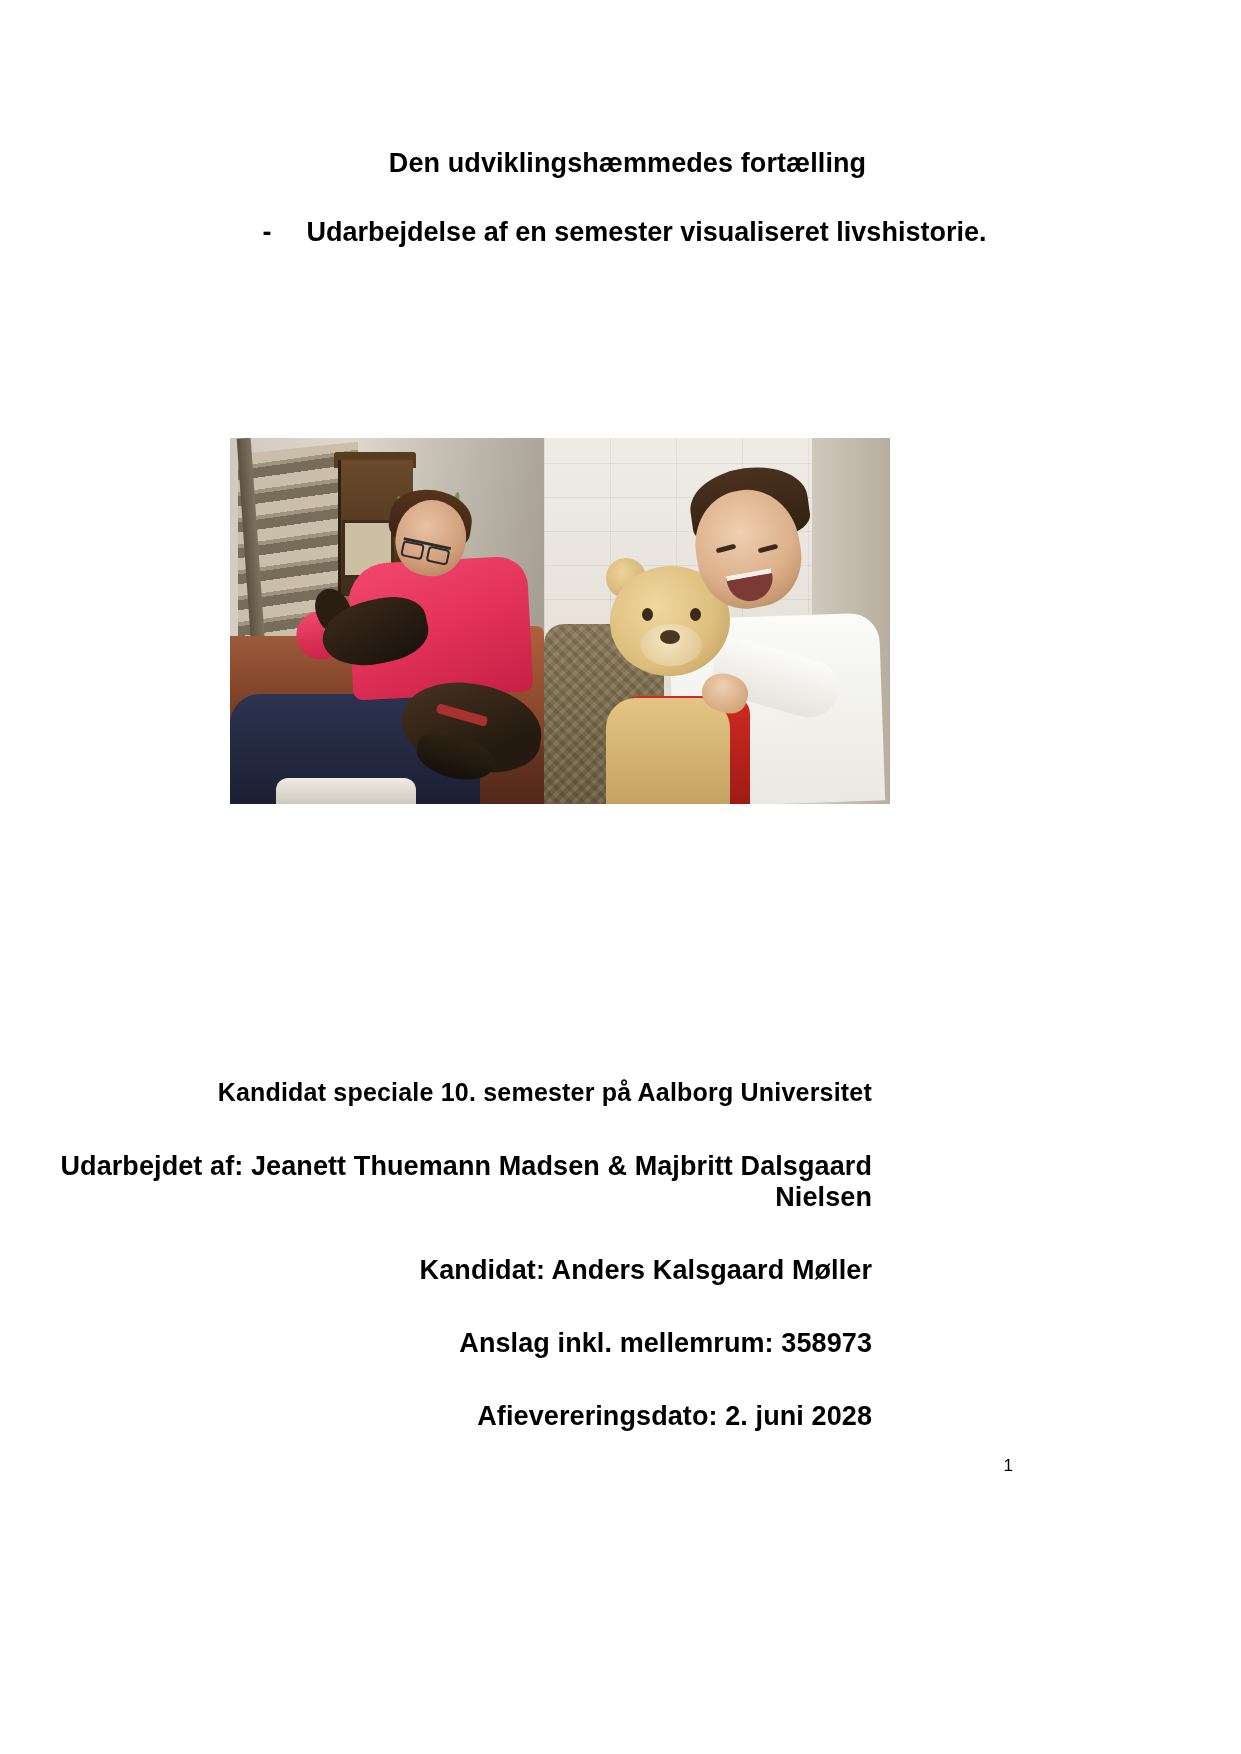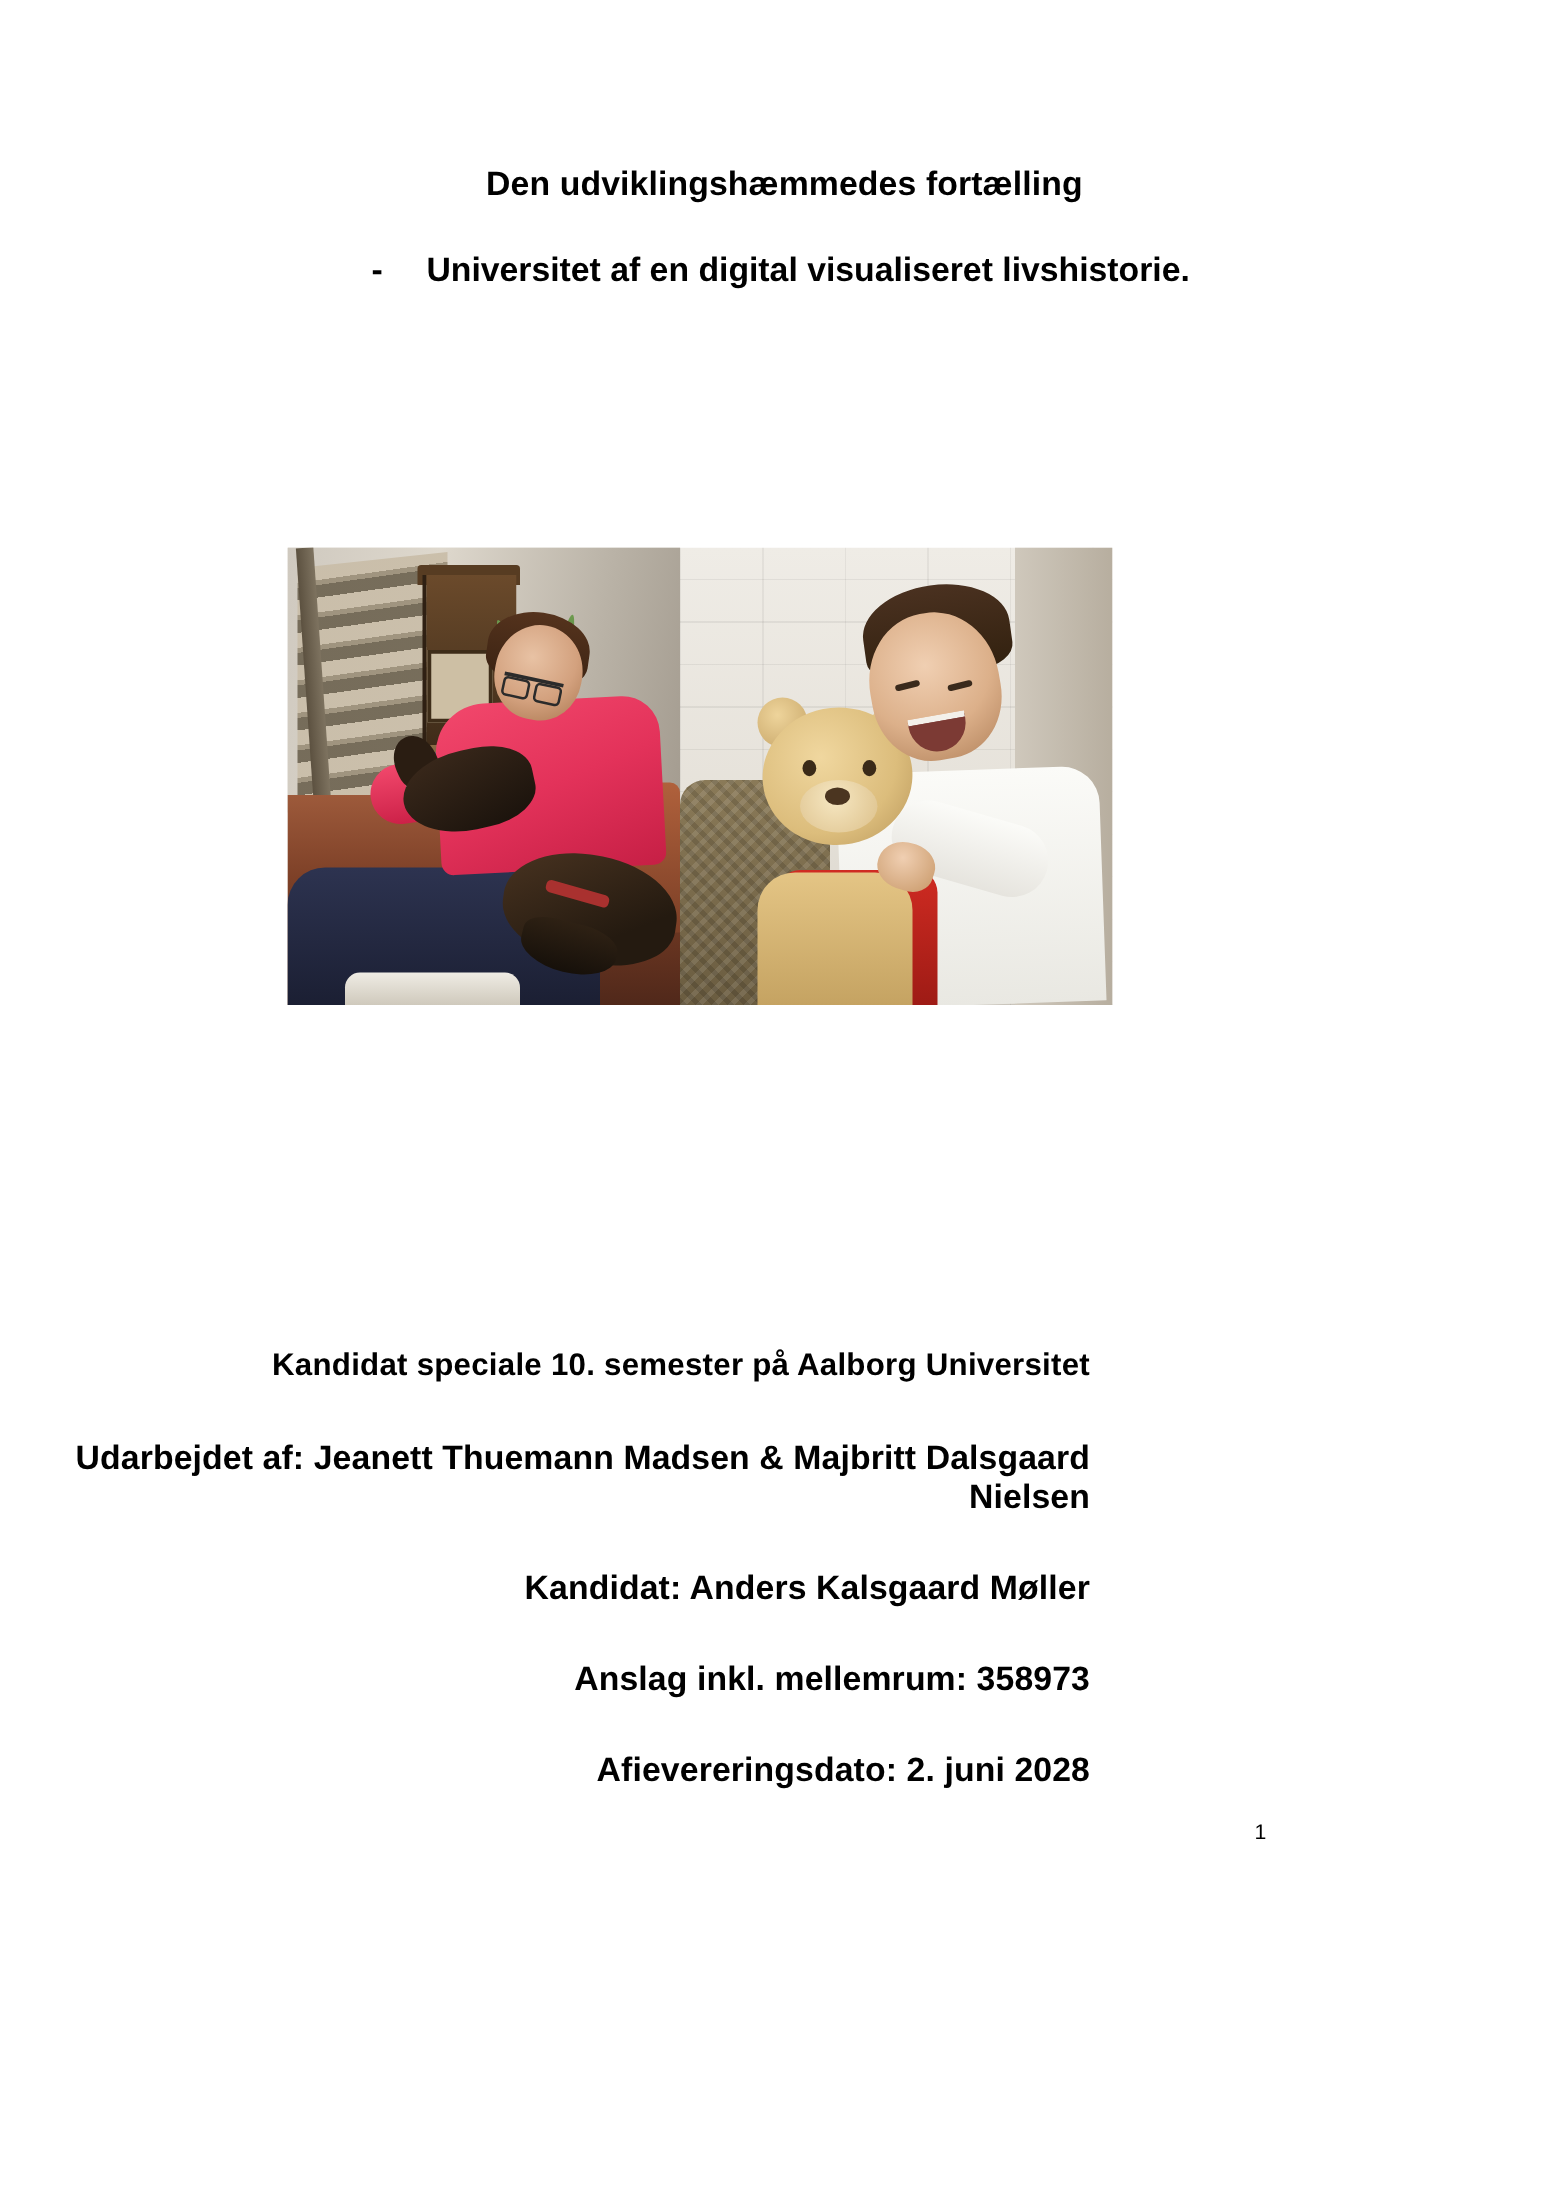--- a/index.html
+++ b/index.html
@@ -17,21 +17,21 @@
     height: 1754px;
     margin: 0 auto;
     background: #ffffff;
     overflow: hidden;
   }
 
   
   .title-block {
     position: absolute;
     left: 0;
-    top: 132px;
+    top: 148px;
     width: 1241px;
   }
   .title-line-1 {
     text-align: center;
     font-size: 27px;
     font-weight: bold;
     letter-spacing: 0.1px;
     padding-left: 14px;
   }
   .title-line-2 {
@@ -356,21 +356,21 @@
     font-size: 17px;
   }
 </style>
 </head>
 <body>
 
 <div class="page">
 
   <div class="title-block">
     <div class="title-line-1">Den udviklingshæmmedes fortælling</div>
-    <div class="title-line-2"><span class="title-dash">-</span><span>Universitet af en digital visualiseret livshistorie.</span></div>
+    <div class="title-line-2"><span class="title-dash">-</span><span>Udarbejdelse af en semester visualiseret livshistorie.</span></div>
   </div>
 
   <div class="photo-row">
 
     <div class="photo photo-left">
       <div class="pl-bg"></div>
       <div class="pl-wall"></div>
       <div class="pl-stair"></div>
       <div class="pl-rail"></div>
       <div class="pl-cab-top"></div>

